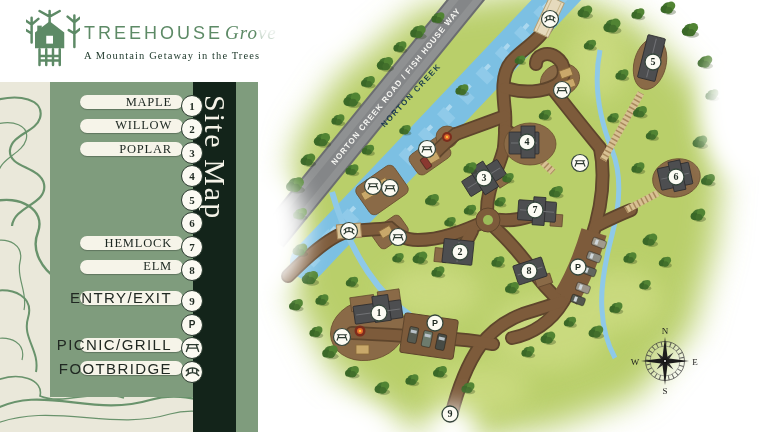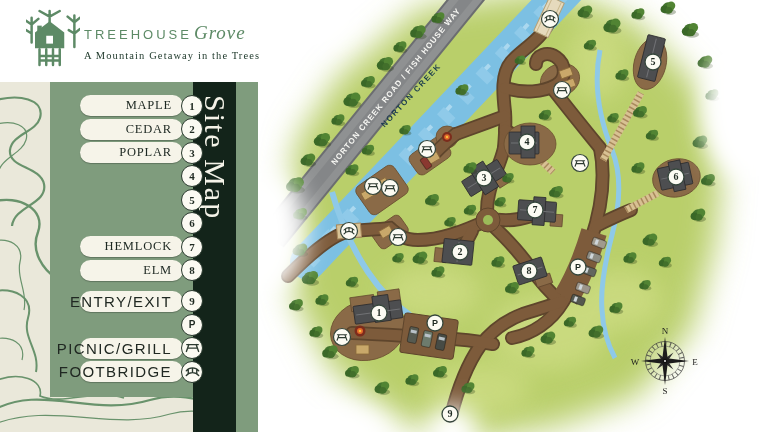--- a/index.html
+++ b/index.html
@@ -1,36 +1,36 @@
 <!DOCTYPE html>
 <html><head>
 <meta charset="utf-8">
 <style>
   html,body{margin:0;padding:0;}
   body{width:768px;height:432px;overflow:hidden;background:#ffffff;position:relative;
        font-family:"Liberation Sans",sans-serif;}
   
   .logo-icon{position:absolute;left:26px;top:8px;}
   .brand-title{position:absolute;left:84px;top:22px;white-space:nowrap;}
-  .brand-title .main{font-family:"Liberation Sans",sans-serif;font-size:13px;font-weight:500;
+  .brand-title .main{font-family:"Liberation Sans",sans-serif;font-size:18px;font-weight:500;
        letter-spacing:3px;color:#5d8a66;}
   .brand-title .ital{font-family:"Liberation Serif",serif;font-style:italic;font-size:19px;
        color:#5d8a66;margin-left:2px;letter-spacing:1px;}
   .brand-tag{position:absolute;left:84px;top:50px;font-family:"Liberation Serif",serif;
        font-weight:normal;font-size:10.5px;letter-spacing:1.1px;color:#1a3527;white-space:nowrap;}
   
   #topo{position:absolute;left:0;top:82px;}
   .sage-panel{position:absolute;left:50px;top:82px;width:143px;height:315px;background:#7f9c7d;}
   .dark-bar{position:absolute;left:193px;top:82px;width:43px;height:350px;background:#13241a;
        display:flex;justify-content:center;}
   .sage-strip{position:absolute;left:236px;top:82px;width:22px;height:350px;background:#7f9c7d;}
   .sitemap-title{writing-mode:vertical-rl;font-family:"Liberation Serif",serif;font-size:30px;
        letter-spacing:2px;color:#f4f3e8;padding-top:13px;}
   .lg-row{position:absolute;height:21px;width:123px;left:80px;}
-  .pill{position:absolute;left:0;top:0;width:103px;height:21px;background:#f6f4e9;border-radius:10.5px;
+  .pill{position:absolute;left:0;top:0;width:103px;height:14px;background:#f6f4e9;border-radius:10.5px;
        display:flex;align-items:center;justify-content:flex-end;padding-right:11px;box-sizing:border-box;
        box-shadow:0 1px 1px rgba(0,0,0,0.25);}
   .lg-row.serif .pill{font-family:"Liberation Serif",serif;font-size:12.5px;letter-spacing:0.8px;color:#1c2721;}
   .lg-row.sans .pill{font-family:"Liberation Sans",sans-serif;font-weight:normal;font-size:15px;
        letter-spacing:1.4px;color:#202822;}
   .badge{position:absolute;left:101px;top:-0.5px;width:22px;height:22px;border-radius:50%;
        background:#fbfaf2;border:1px solid #2a3a2e;box-sizing:border-box;display:flex;
        align-items:center;justify-content:center;font-family:"Liberation Serif",serif;
        font-weight:bold;font-size:11px;color:#1f2a22;}
   .badge.sansb{font-family:"Liberation Sans",sans-serif;font-size:10px;}
@@ -120,21 +120,21 @@
 <div class="dark-bar">
   <div class="sitemap-title">Site Map</div>
 </div>
 <div class="sage-strip"></div>
 
 <div class="lg-row serif" style="top:95px">
     <div class="pill">MAPLE</div>
     <div class="badge">1</div>
   </div>
 <div class="lg-row serif" style="top:118.5px">
-    <div class="pill">CEDAR</div>
+    <div class="pill">WILLOW</div>
     <div class="badge">2</div>
   </div>
 <div class="lg-row serif" style="top:142px">
     <div class="pill">POPLAR</div>
     <div class="badge">3</div>
   </div>
 <div class="lg-row serif" style="top:165.5px">
     <div class="badge">4</div>
   </div>
 <div class="lg-row serif" style="top:189px">

